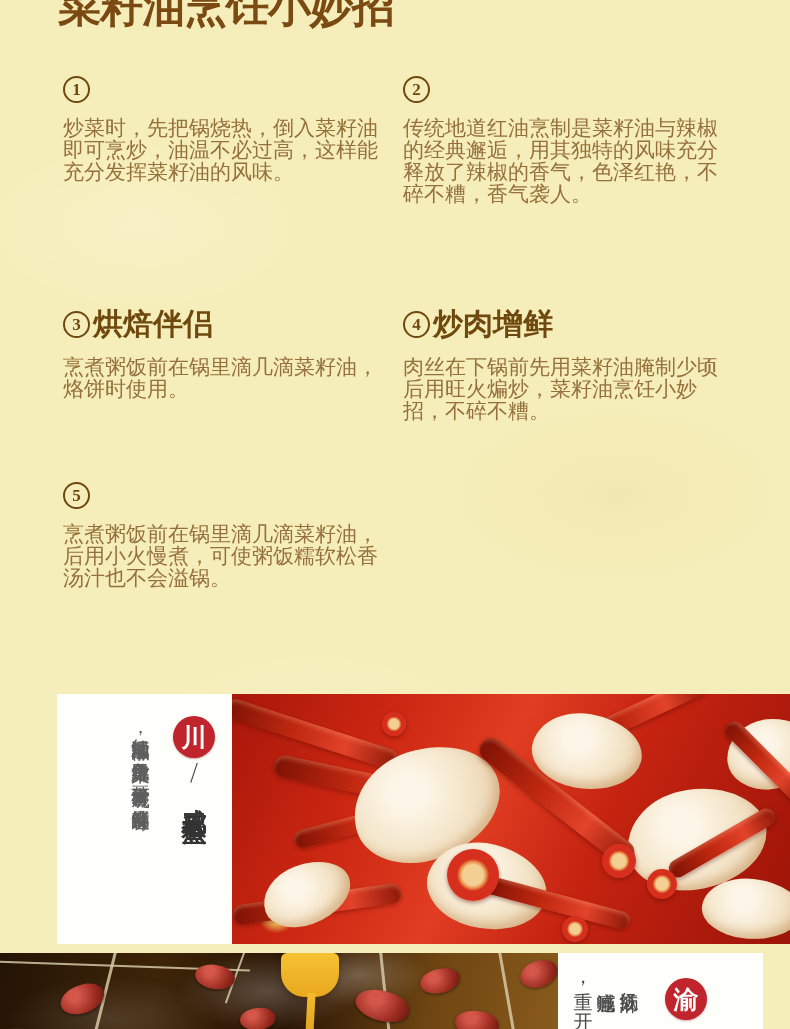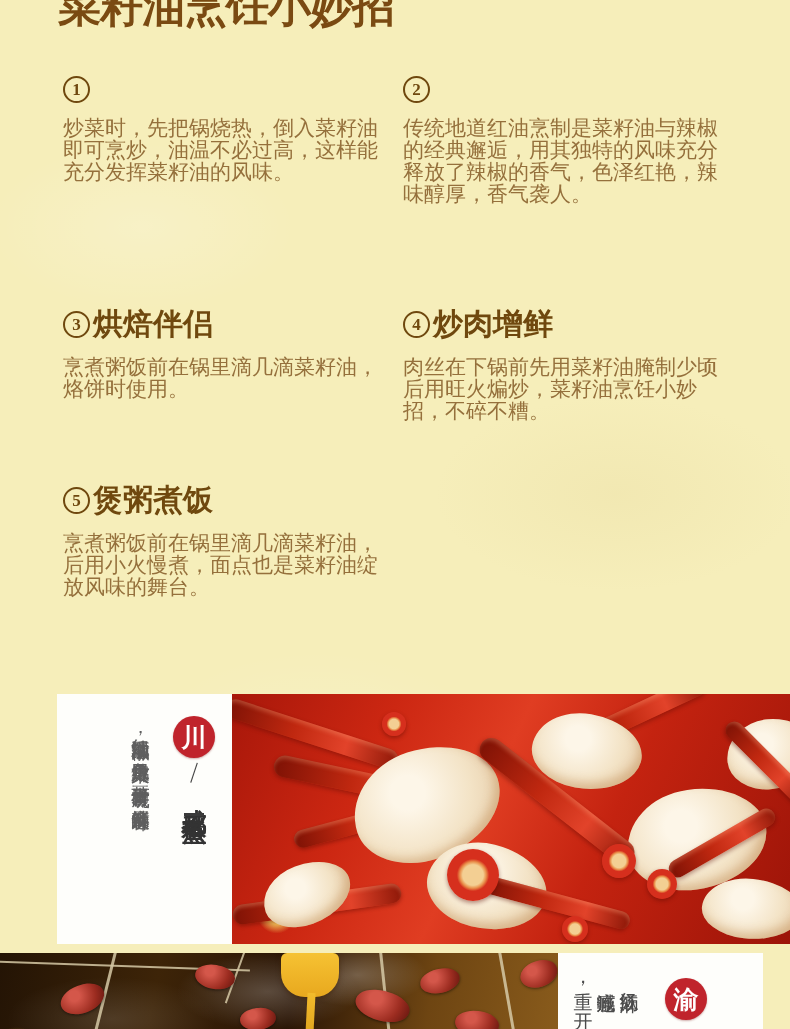--- a/index.html
+++ b/index.html
@@ -138,21 +138,21 @@
       <h2 class="tip-title">
         <span class="tip-num">1</span>
       </h2>
       <p class="tip-body">炒菜时，先把锅烧热，倒入菜籽油即可烹炒，油温不必过高，这样能充分发挥菜籽油的风味。</p>
     </article>
 
     <article class="tip tip2">
       <h2 class="tip-title">
         <span class="tip-num">2</span>
       </h2>
-      <p class="tip-body">传统地道红油烹制是菜籽油与辣椒的经典邂逅，用其独特的风味充分释放了辣椒的香气，色泽红艳，辣味醇厚，香气袭人。</p>
+      <p class="tip-body">传统地道红油烹制是菜籽油与辣椒的经典邂逅，用其独特的风味充分释放了辣椒的香气，色泽红艳，不碎不糟，香气袭人。</p>
     </article>
 
     <article class="tip tip3">
       <h2 class="tip-title">
         <span class="tip-num">3</span>
         <span>烘焙伴侣</span>
       </h2>
       <p class="tip-body">烹煮粥饭前在锅里滴几滴菜籽油，烙饼时使用。</p>
     </article>
 
@@ -160,23 +160,22 @@
       <h2 class="tip-title">
         <span class="tip-num">4</span>
         <span>炒肉增鲜</span>
       </h2>
       <p class="tip-body">肉丝在下锅前先用菜籽油腌制少顷后用旺火煸炒，菜籽油烹饪小妙招，不碎不糟。</p>
     </article>
 
     <article class="tip tip5">
       <h2 class="tip-title">
         <span class="tip-num">5</span>
-        <span>煲粥煮饭</span>
-      </h2>
-      <p class="tip-body">烹煮粥饭前在锅里滴几滴菜籽油，后用小火慢煮，面点也是菜籽油绽放风味的舞台。</p>
+      </h2>
+      <p class="tip-body">烹煮粥饭前在锅里滴几滴菜籽油，后用小火慢煮，可使粥饭糯软松香汤汁也不会溢锅。</p>
     </article>
 
   </section>
 
   <section class="card-chuan">
     <div class="dish-panel">
       <div class="desc-vert">红油清澈飘辣椒，鱼片绵嫩入口柔，豆芽青青衬于碗底，麻辣鲜香蜀味道。</div>
       <div class="badge-col">
         <div class="badge">川</div>
         <div class="slash">/</div>

